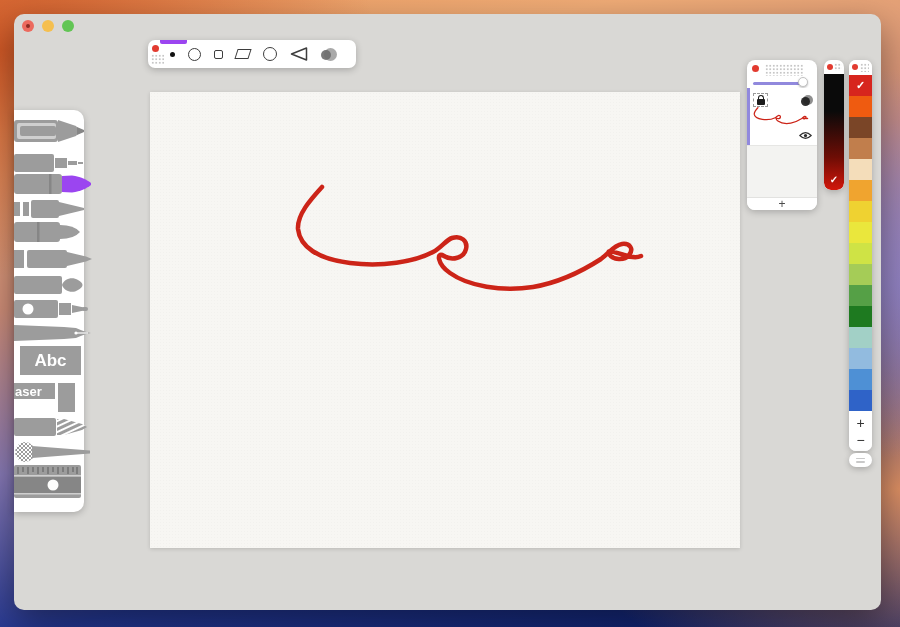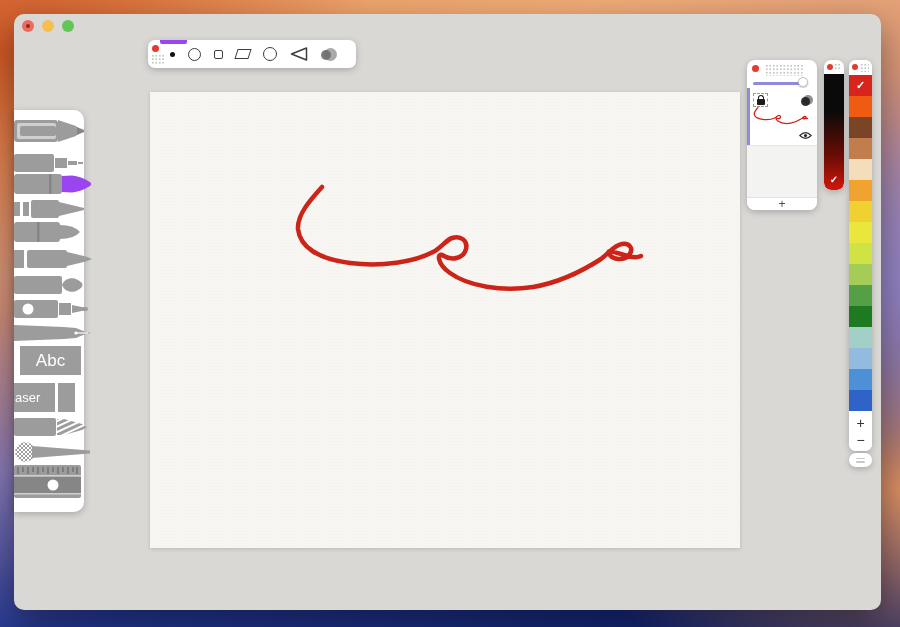--- a/index.html
+++ b/index.html
@@ -59,25 +59,25 @@
   .icn-smudge .f{position:absolute;left:0;top:3px;width:10px;height:10px;border-radius:50%;background:#6d6d6d;opacity:.9;}
 
   
   .pen-sidebar{left:0;top:96px;width:70px;height:402px;border-radius:0 10px 10px 0;}
   .pen-tool{position:absolute;left:0;}
   .pen-tool svg{overflow:visible;display:block;}
   .gray{fill:#9c9c9c;}
   .graydark{fill:#868686;}
   .graylite{fill:#cfcfcf;}
   .accent-fill{fill:var(--accent,#9b45f0);}
-  .block-label{background:#9c9c9c;color:#fff;font-weight:normal;
+  .block-label{background:#9c9c9c;color:#fff;font-weight:bold;
     display:flex;align-items:center;}
   .abc-block{position:absolute;left:6px;width:61px;height:29px;font-size:17px;justify-content:center;}
   .eraser-row{position:absolute;left:0;display:flex;gap:3px;}
-  .eraser-body{width:41px;height:29px;font-size:13px;padding-left:1px;overflow:hidden;}
+  .eraser-body{width:41px;height:16px;font-size:13px;padding-left:1px;overflow:hidden;}
   .eraser-tip{width:17px;height:29px;background:#9c9c9c;}
 
   
   .layers-panel{left:733px;top:46px;width:70px;height:150px;border-radius:8px;}
   .layers-panel .reddot{left:5px;top:5px;width:7px;height:7px;}
   .layers-panel .handle{position:absolute;left:18px;top:4px;width:38px;height:12px;}
   .op-slider{position:absolute;left:6px;top:22px;width:54px;height:3px;border-radius:2px;
     background:var(--slider,#9189dd);}
   .op-knob{position:absolute;left:51px;top:17px;width:10px;height:10px;border-radius:50%;
     background:#fff;border:1px solid #c2c2c2;box-shadow:0 1px 2px rgba(0,0,0,.25);}

